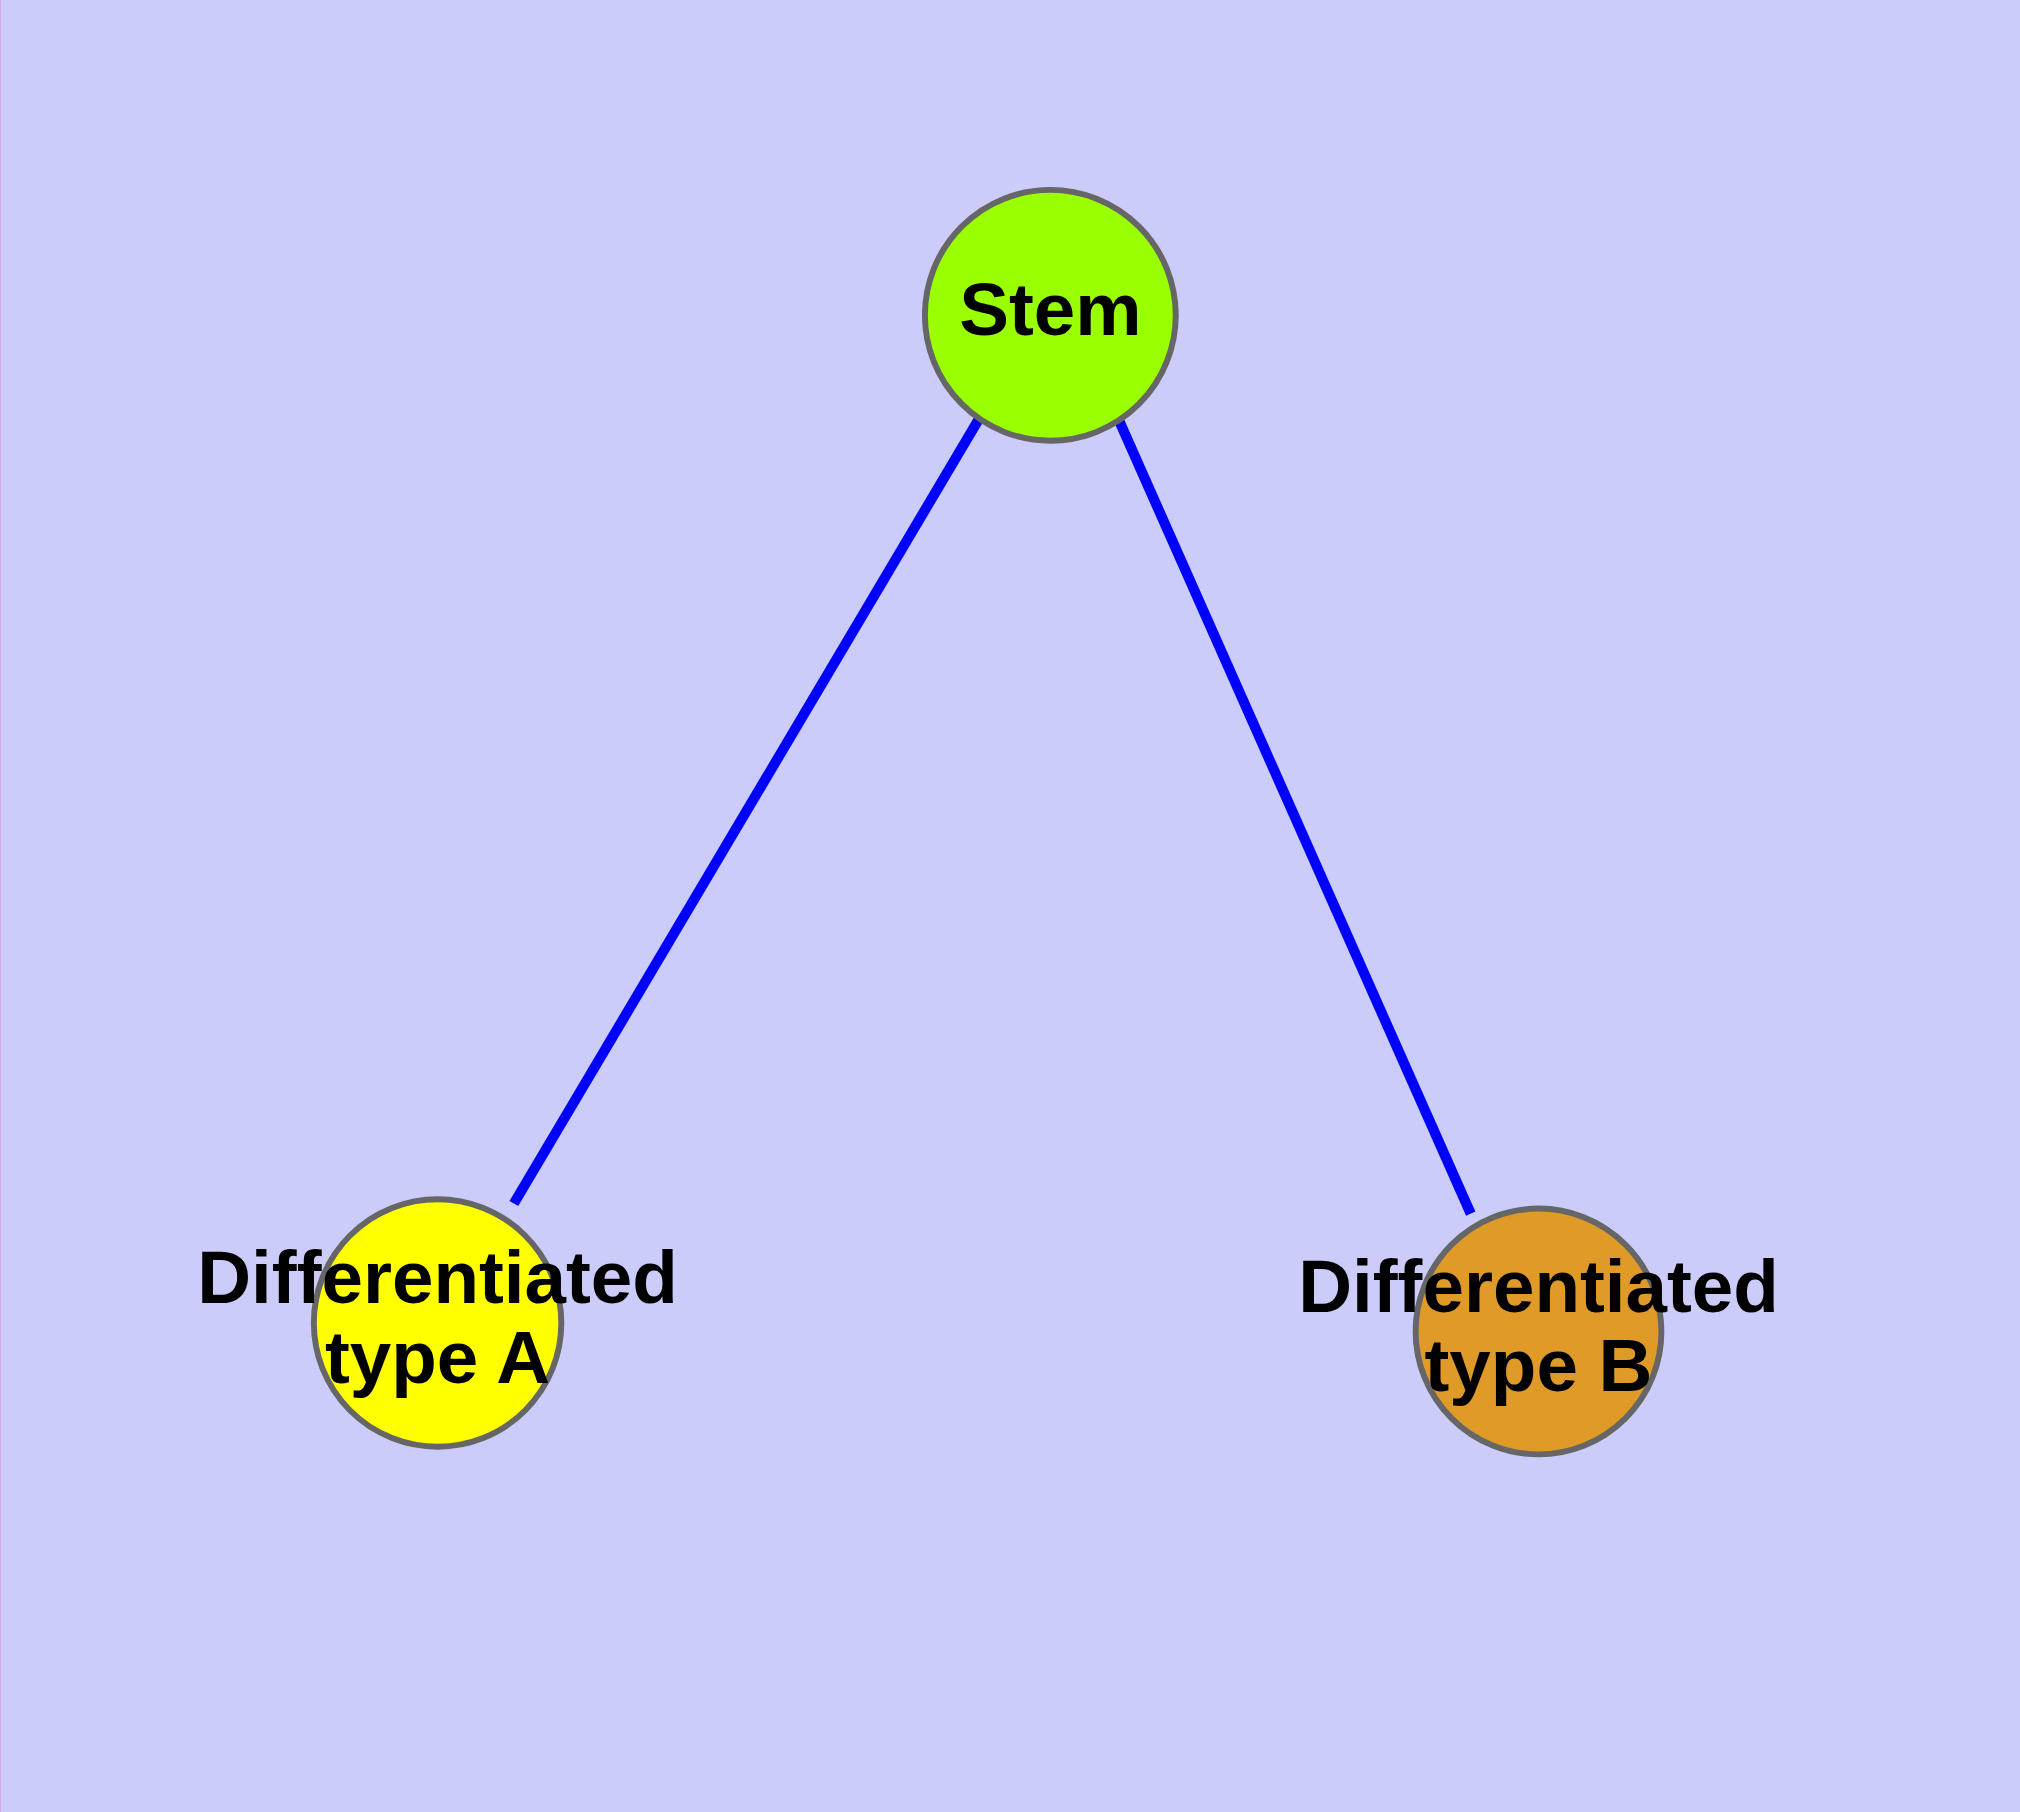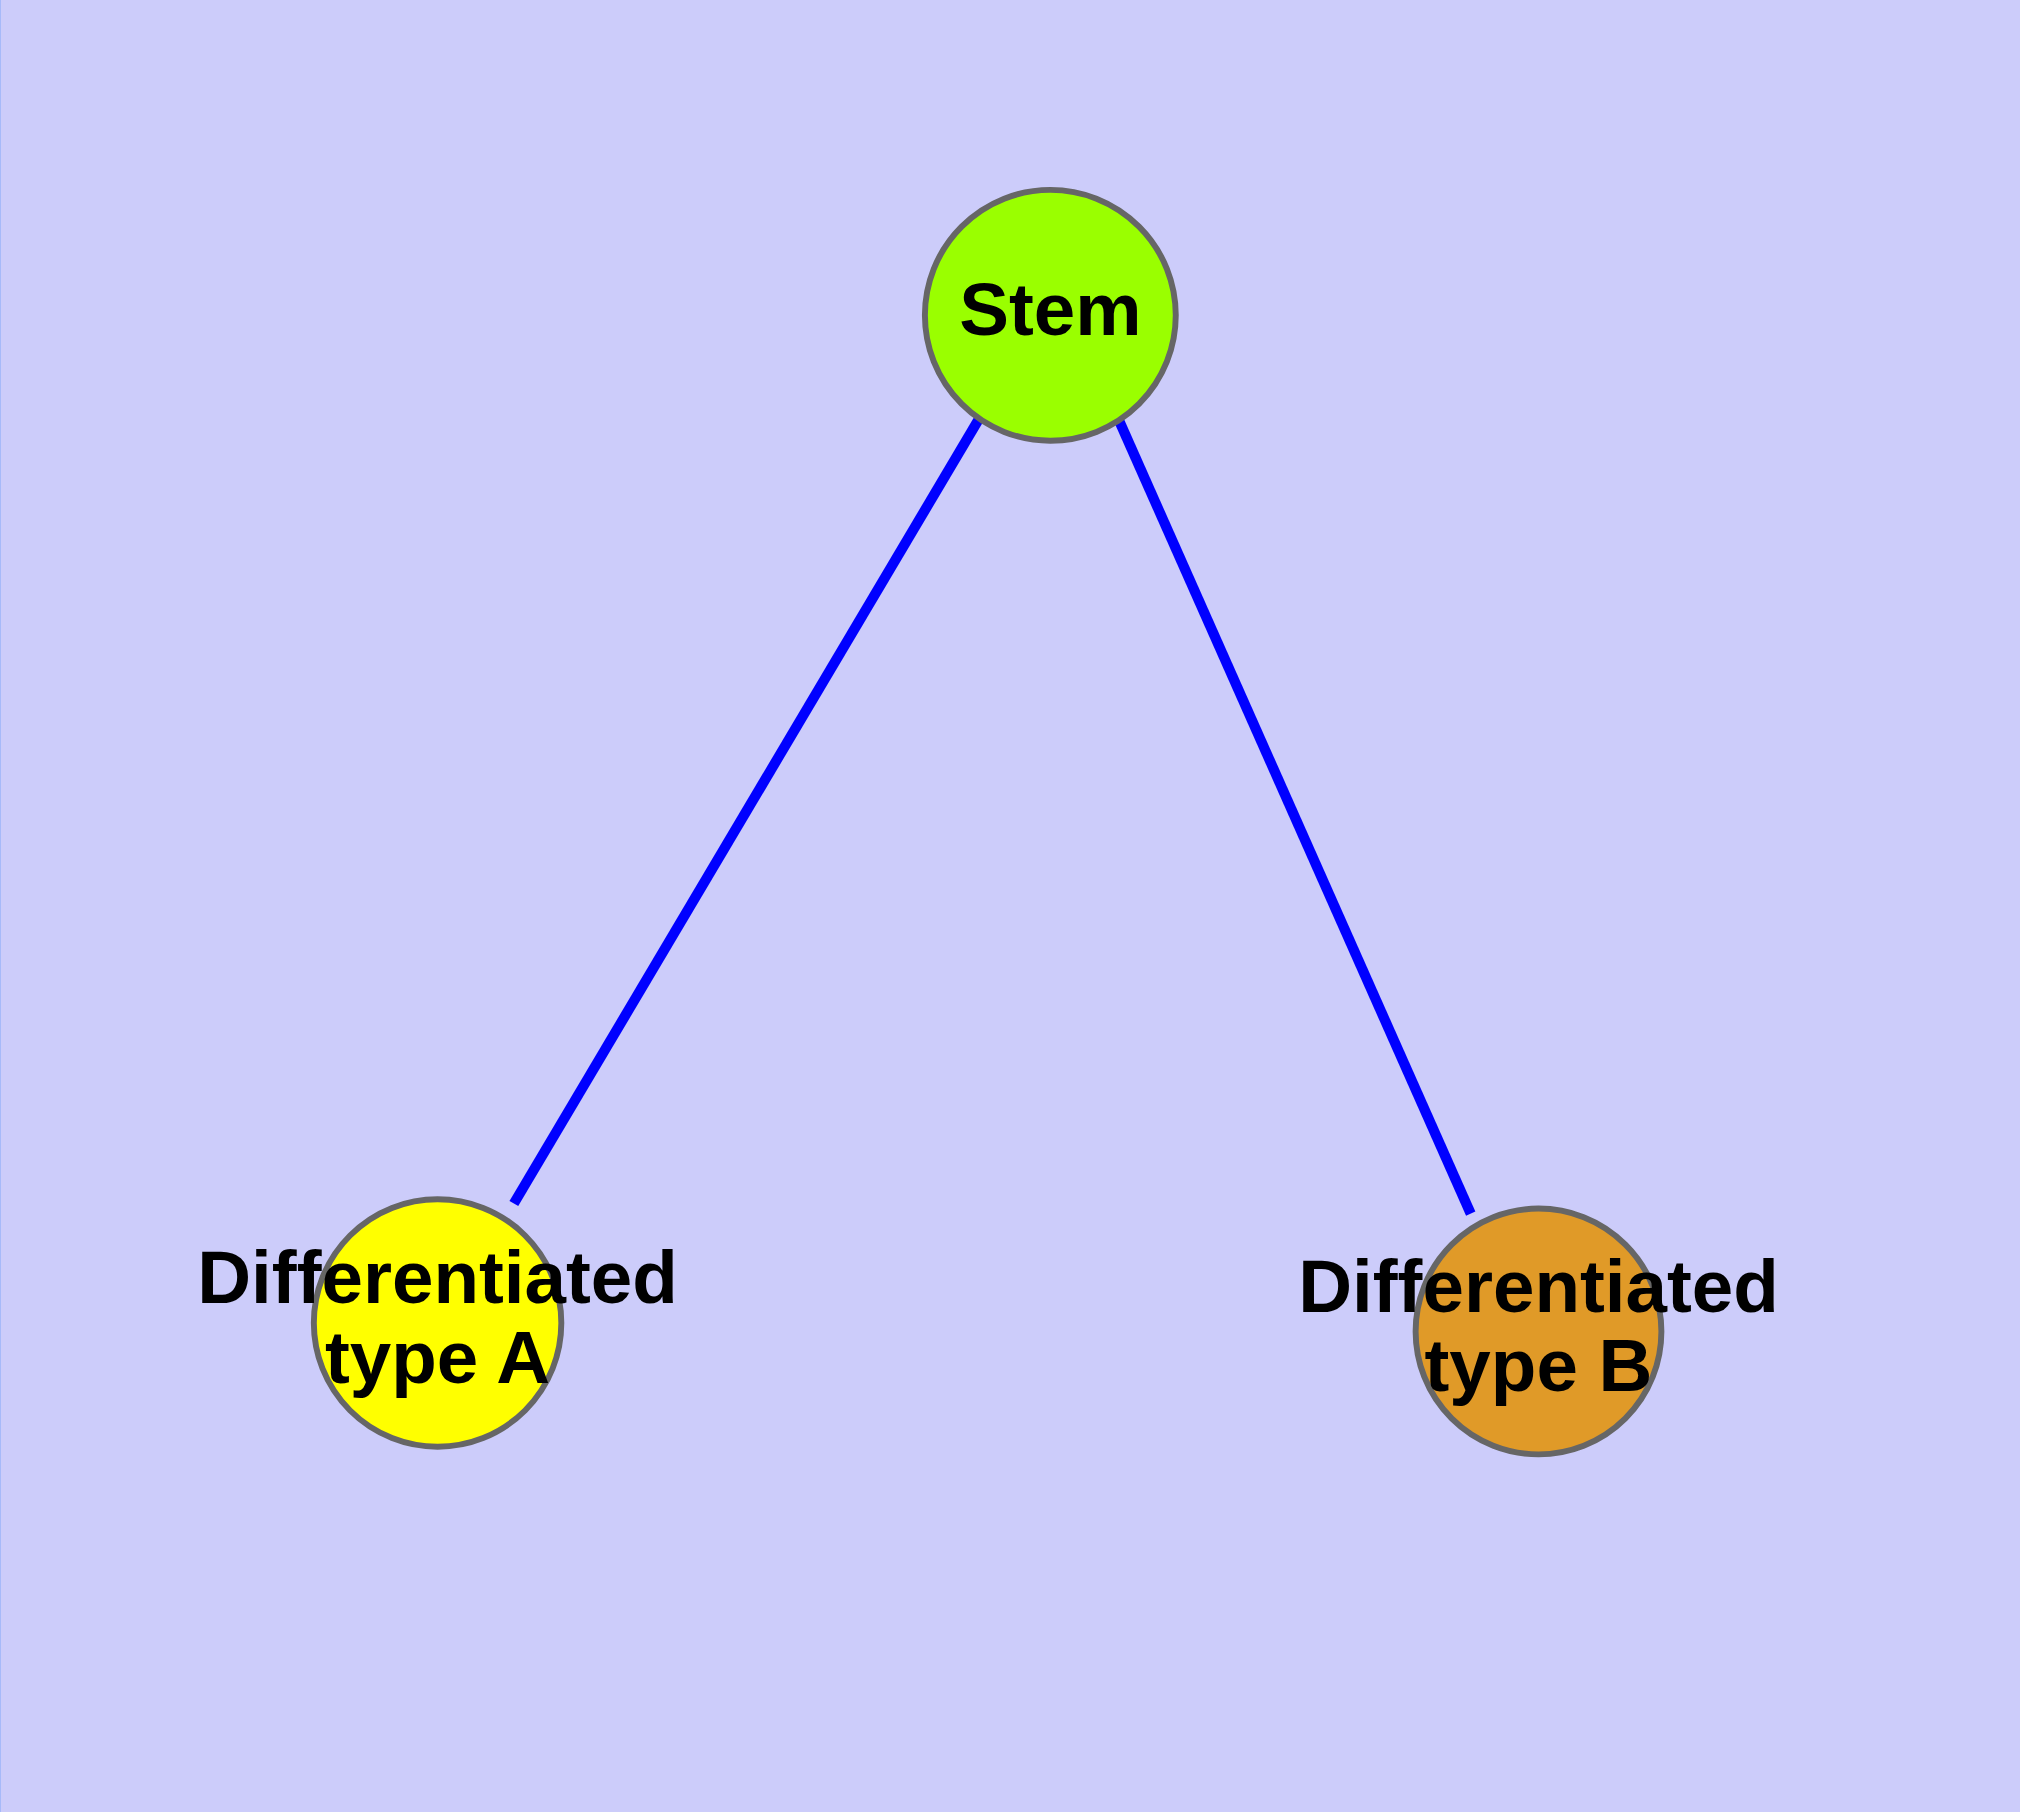--- a/index.html
+++ b/index.html
@@ -10,21 +10,21 @@
   body {
     width: 2021px;
     height: 1812px;
     overflow: hidden;
     font-family: "Liberation Sans", sans-serif;
   }
   #graph-canvas {
     position: relative;
     width: 2021px;
     height: 1812px;
-    background: #3b82f6;
+    background: #ec4899;
   }
   #graph-svg {
     position: absolute;
     top: 0;
     left: 0;
     width: 2021px;
     height: 1812px;
     display: block;
   }
   .node-label {

